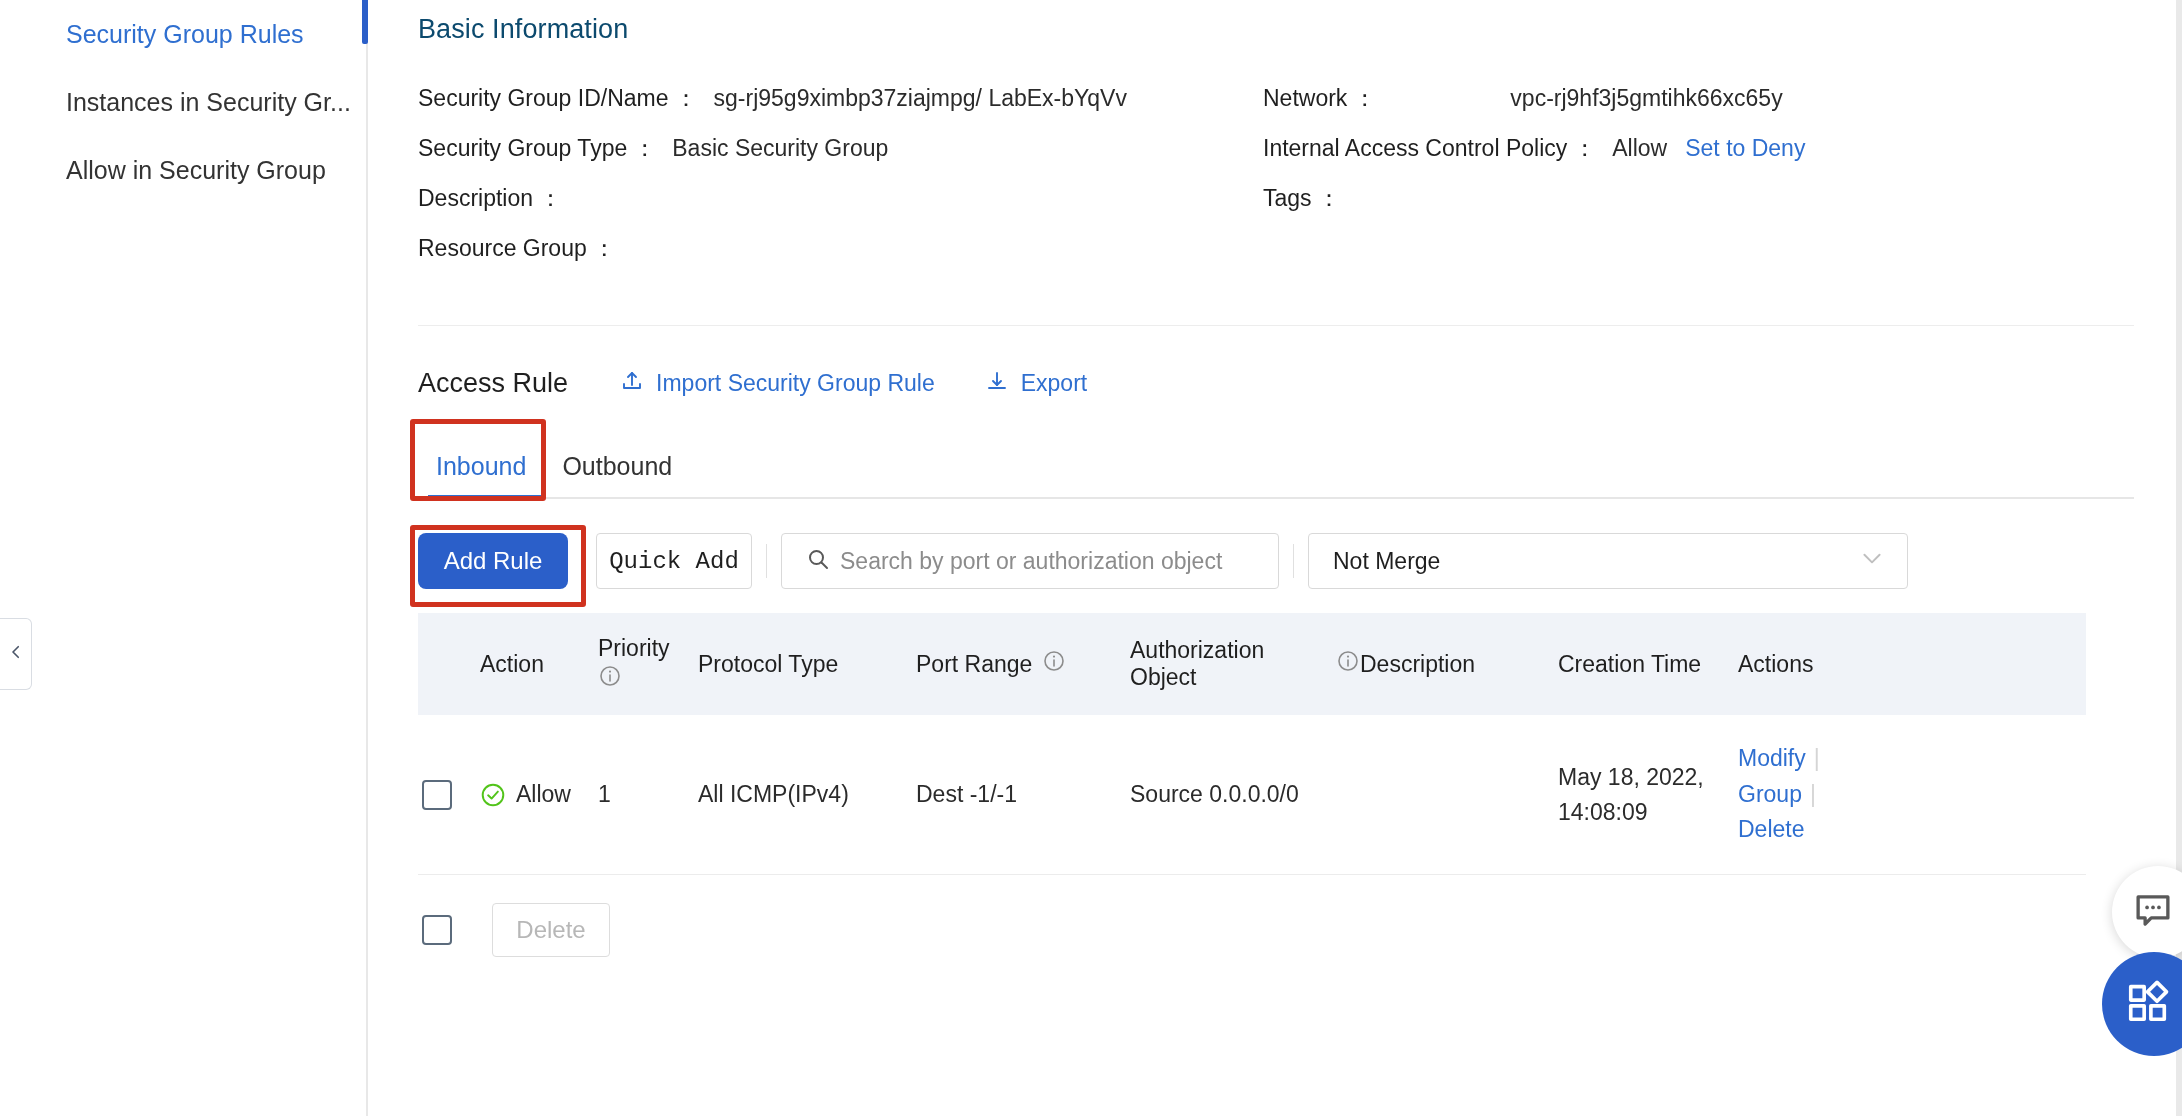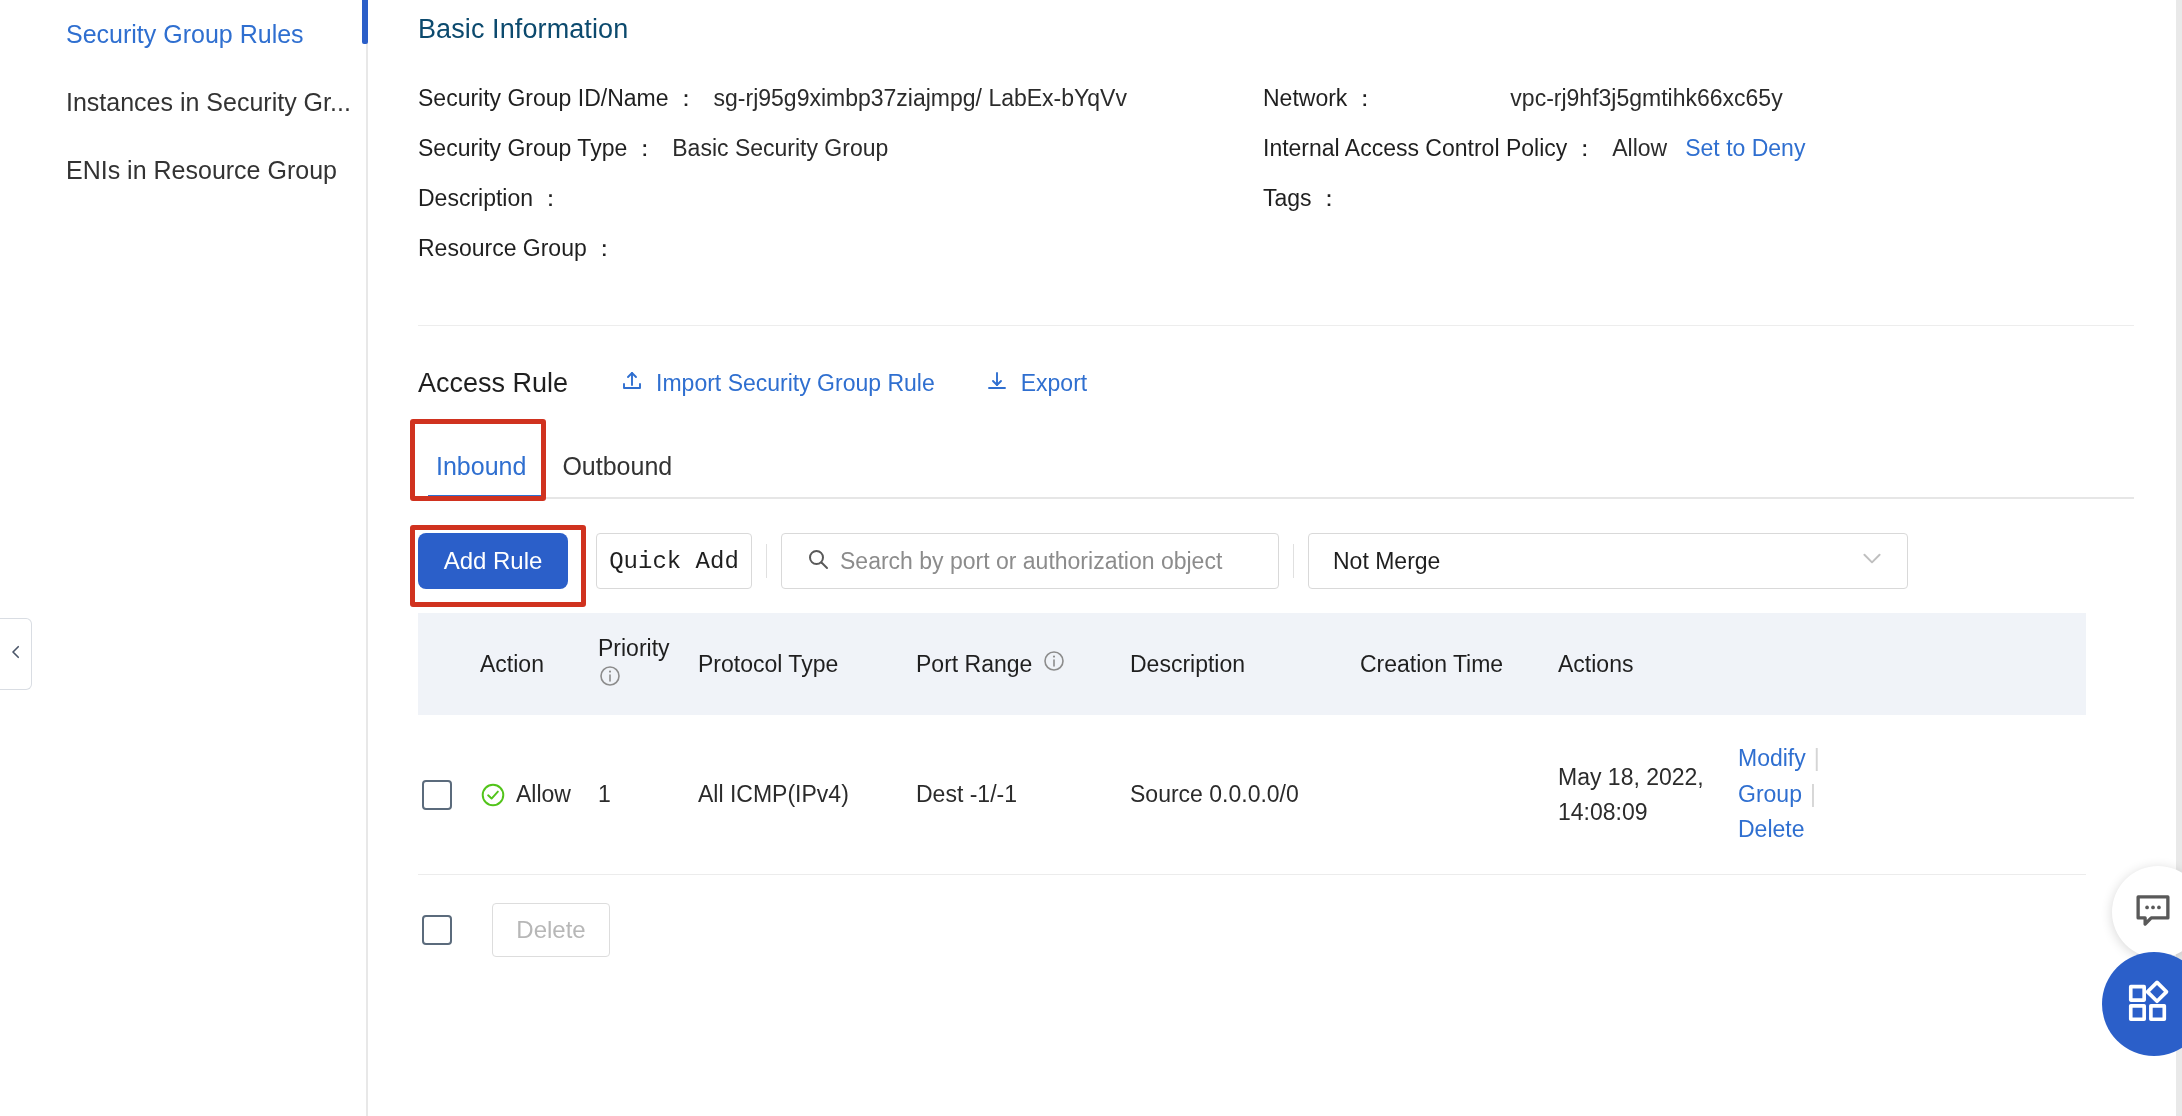--- a/index.html
+++ b/index.html
@@ -382,21 +382,21 @@
 <div id="app">
 
   <div class="sidebar">
     <div class="side-item active">
       <span>Security Group Rules</span>
     </div>
     <div class="side-item">
       <span>Instances in Security Gr...</span>
     </div>
     <div class="side-item">
-      <span>ENIs in Resource Group</span>
+      <span>Allow in Security Group</span>
     </div>
   </div>
 
   <div class="collapse-handle">
     <span>
       <svg viewBox="0 0 24 24" fill="none" stroke="#4a5568" stroke-width="2.2" stroke-linecap="round" stroke-linejoin="round">
           <polyline points="15 5 8 12 15 19"></polyline>
         </svg>
     </span>
   </div>
@@ -528,20 +528,30 @@
                   <line x1="12" y1="11" x2="12" y2="17" stroke-linecap="round"></line>
                   <circle cx="12" cy="7.6" r="1.05" fill="#8c8c8c" stroke="none"></circle>
                 </svg>
             </span>
           </div>
           <div class="th">
             <span>Protocol Type</span>
           </div>
           <div class="th">
             <span>Port Range</span>
+            <span class="info-ico">
+              <svg viewBox="0 0 24 24" fill="none" stroke="#8c8c8c" stroke-width="1.6">
+                  <circle cx="12" cy="12" r="9"></circle>
+                  <line x1="12" y1="11" x2="12" y2="17" stroke-linecap="round"></line>
+                  <circle cx="12" cy="7.6" r="1.05" fill="#8c8c8c" stroke="none"></circle>
+                </svg>
+            </span>
+          </div>
+          <div class="th">
+            <span>Authorization Object</span>
             <span class="info-ico">
               <svg viewBox="0 0 24 24" fill="none" stroke="#8c8c8c" stroke-width="1.6">
                   <circle cx="12" cy="12" r="9"></circle>
                   <line x1="12" y1="11" x2="12" y2="17" stroke-linecap="round"></line>
                   <circle cx="12" cy="7.6" r="1.05" fill="#8c8c8c" stroke="none"></circle>
                 </svg>
             </span>
           </div>
           <div class="th">
             <span>Description</span>

